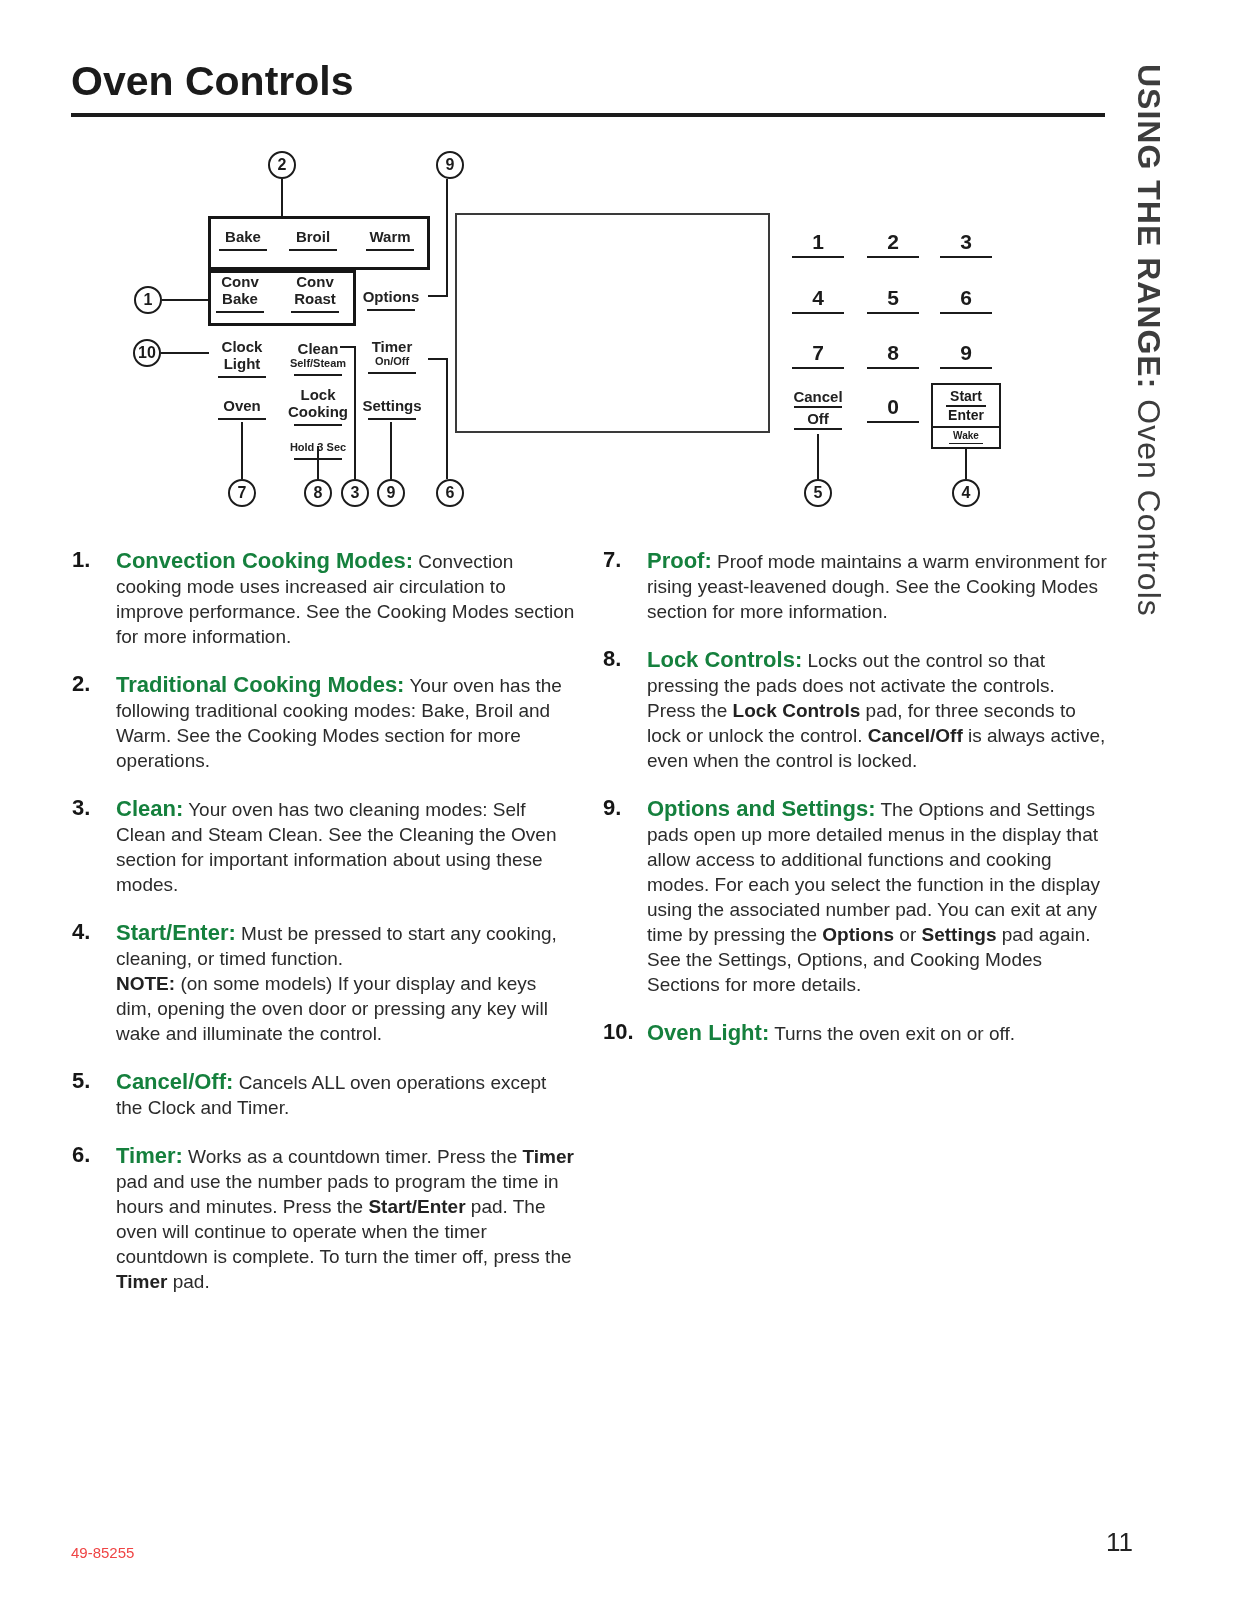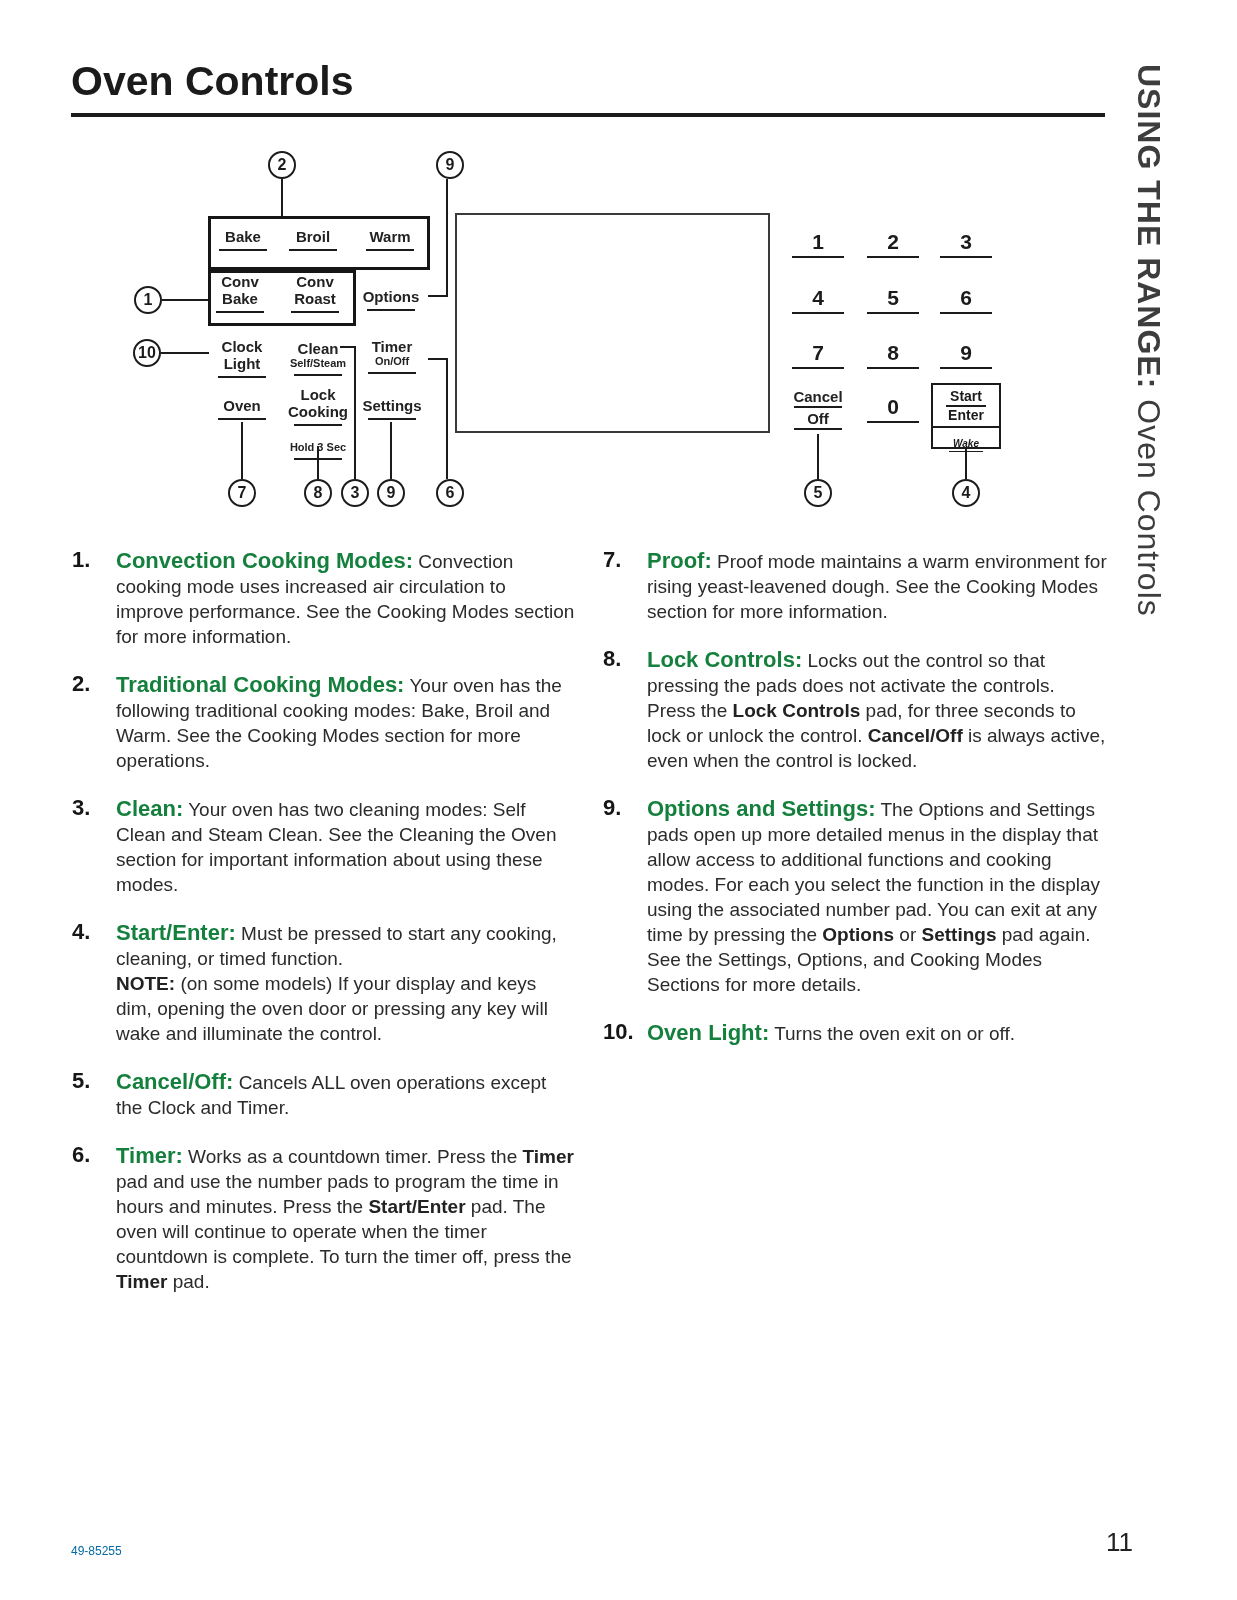--- a/index.html
+++ b/index.html
@@ -40,40 +40,40 @@
     font-weight:700; font-size:21px; line-height:24px; color:#1b1b1b;
   }
   .key .u { width:52px; margin-top:2px; }
   .startbox {
     position:absolute; left:859px; top:243px; width:70px; height:66px;
     border:2px solid #1b1b1b; display:flex; flex-direction:column; align-items:center;
     font-weight:700; font-size:14px; line-height:16px; padding-top:3px; color:#1b1b1b;
   }
   .startbox .u { width:40px; margin-top:1px; }
   .startbox .divider { width:100%; border-bottom:2px solid #1b1b1b; margin-top:3px; }
-  .startbox .wake { font-size:10px; line-height:12px; margin-top:10px;font-style:italic; }
+  .startbox .wake { font-size:10px; line-height:12px; margin-top:2px; }
   .startbox .wu { width:34px; border-bottom:1.5px solid #1b1b1b; margin-top:1px; }
   .co {
     position:absolute; width:28px; height:28px; border:2px solid #1b1b1b; border-radius:50%;
     display:flex; align-items:center; justify-content:center;
     font-size:16px; font-weight:700; background:#fff; color:#1b1b1b;
   }
   .vline { position:absolute; width:2px; background:#1b1b1b; }
   .hline { position:absolute; height:2px; background:#1b1b1b; }
 
   
   .body-cols { position:absolute; left:72px; top:548px; width:1036px; display:flex; gap:26px; }
   .col { width:505px; }
   .item { position:relative; padding-left:44px; margin-bottom:23px; font-size:19px; line-height:25px; color:#2b2b2b; }
   .item .num { position:absolute; left:0; top:-1px; font-size:22px; font-weight:700; color:#161616; }
   .item .term { font-size:22px; font-weight:700; color:#15803d; }
   .item b { font-weight:700; color:#222; }
 
   
-  .doc-number { position:absolute; left:71px; top:1544px; font-size:12px; color:#0369a1; }
+  .doc-number { position:absolute; left:71px; top:1544px; font-size:15px; color:#ef4444; }
   .page-number { position:absolute; left:1106px; top:1527px; font-size:26px; color:#222; }
 </style>
 </head>
 <body>
 
 <div class="page-title">Oven Controls</div>
 <div class="title-rule"></div>
 
 <div class="side-tab"><span>USING THE RANGE:</span><span class="reg"> Oven Controls</span></div>
 

